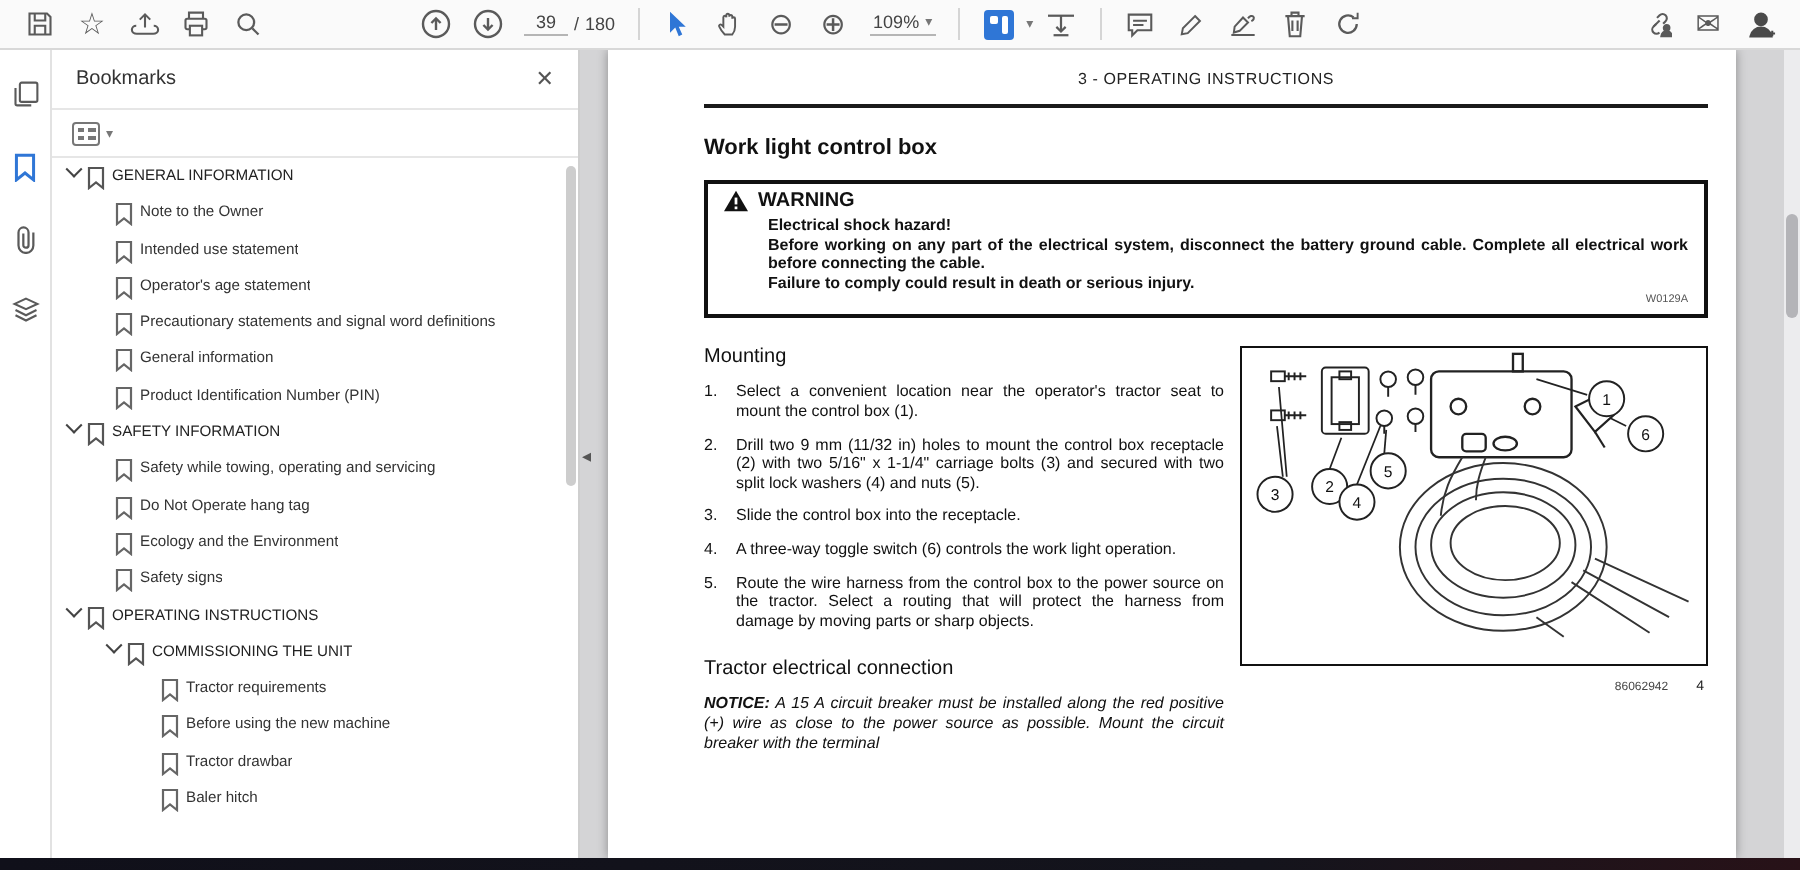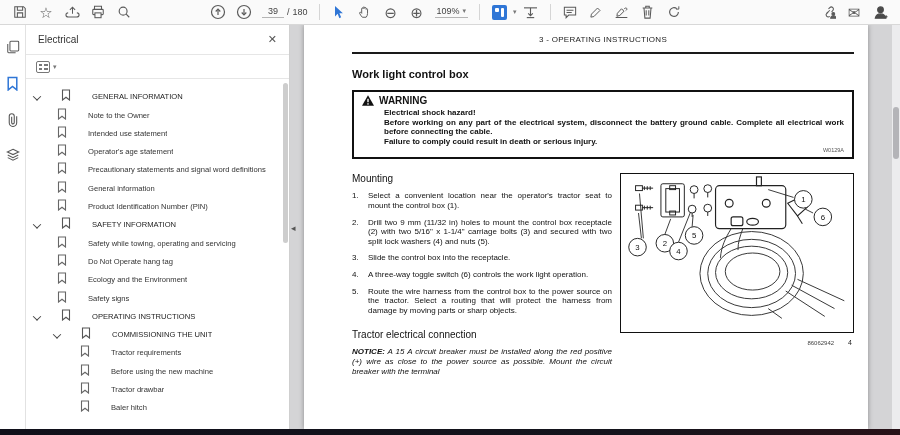--- a/index.html
+++ b/index.html
@@ -30,21 +30,21 @@
   .panel { width:264px; background:#fff; border-right:1px solid #cfcfcf; position:relative; }
   .panel-head { height:30px; display:flex; align-items:center; justify-content:space-between; padding:0 12px; border-bottom:1px solid #e6e6e6; }
   .panel-title { font-size:10px; color:#333; }
   .panel-x { color:#555; font-size:11px; }
   .panel-opts { height:24px; display:flex; align-items:center; padding:0 10px; border-bottom:1px solid #e6e6e6; gap:3px; }
   .opt-ico { width:14px; height:12px; border:1px solid #777; border-radius:2px; position:relative; }
   .opt-ico::before { content:""; position:absolute; left:2px; top:2px; width:3px; height:2px; background:#777; box-shadow:0 4px 0 #777; }
   .opt-ico::after { content:""; position:absolute; left:7px; top:2px; width:4px; height:2px; background:#777; box-shadow:0 4px 0 #777; }
 
   .bm-tree { padding-top:4px; }
-  .bm-row { display:flex; align-items:flex-end; height:18.3px; gap:21px; white-space:nowrap; overflow:hidden; }
+  .bm-row { display:flex; align-items:flex-start; height:18.3px; gap:3px; white-space:nowrap; overflow:hidden; }
   .bm-row .lbl { font-size:7.6px; color:#333; overflow:hidden; text-overflow:ellipsis; }
   .bm-row.parent .lbl { color:#222; }
   .chev { width:6px; height:6px; border-right:1.2px solid #444; border-bottom:1.2px solid #444; transform:rotate(45deg) translate(-1px,-1px); flex:none; }
   .bmk { flex:none; }
   .p0 { padding-left:8px; } .c0 { padding-left:31px; } .p1 { padding-left:28px; } .c2 { padding-left:54px; }
   .panel-scroll { position:absolute; right:1px; top:58px; width:5px; height:160px; background:#cdcdcd; border-radius:3px; }
 
   
   .docarea { flex:1; background:#d4d4d6; position:relative; overflow:hidden; }
   .collapse { position:absolute; left:1px; top:198px; font-size:9px; color:#555; }
@@ -255,21 +255,21 @@
       <svg width="14" height="14" viewBox="0 0 16 16" fill="none" stroke="#5a5a5a" stroke-width="1.2">
           <path d="m8 1.5 6.5 3L8 7.5l-6.5-3z"></path>
           <path d="m2 8 6 3 6-3"></path>
           <path d="m2 11 6 3 6-3"></path>
         </svg>
     </span>
   </div>
 
   <div class="panel">
     <div class="panel-head">
-      <span class="panel-title">Electrical</span>
+      <span class="panel-title">Bookmarks</span>
       <span class="panel-x">✕</span>
     </div>
     <div class="panel-opts">
       <span class="opt-ico"></span>
       <span class="caret">▾</span>
     </div>
 
     <div class="bm-tree">
       <div class="bm-row parent p0">
           <span class="chev"></span>

